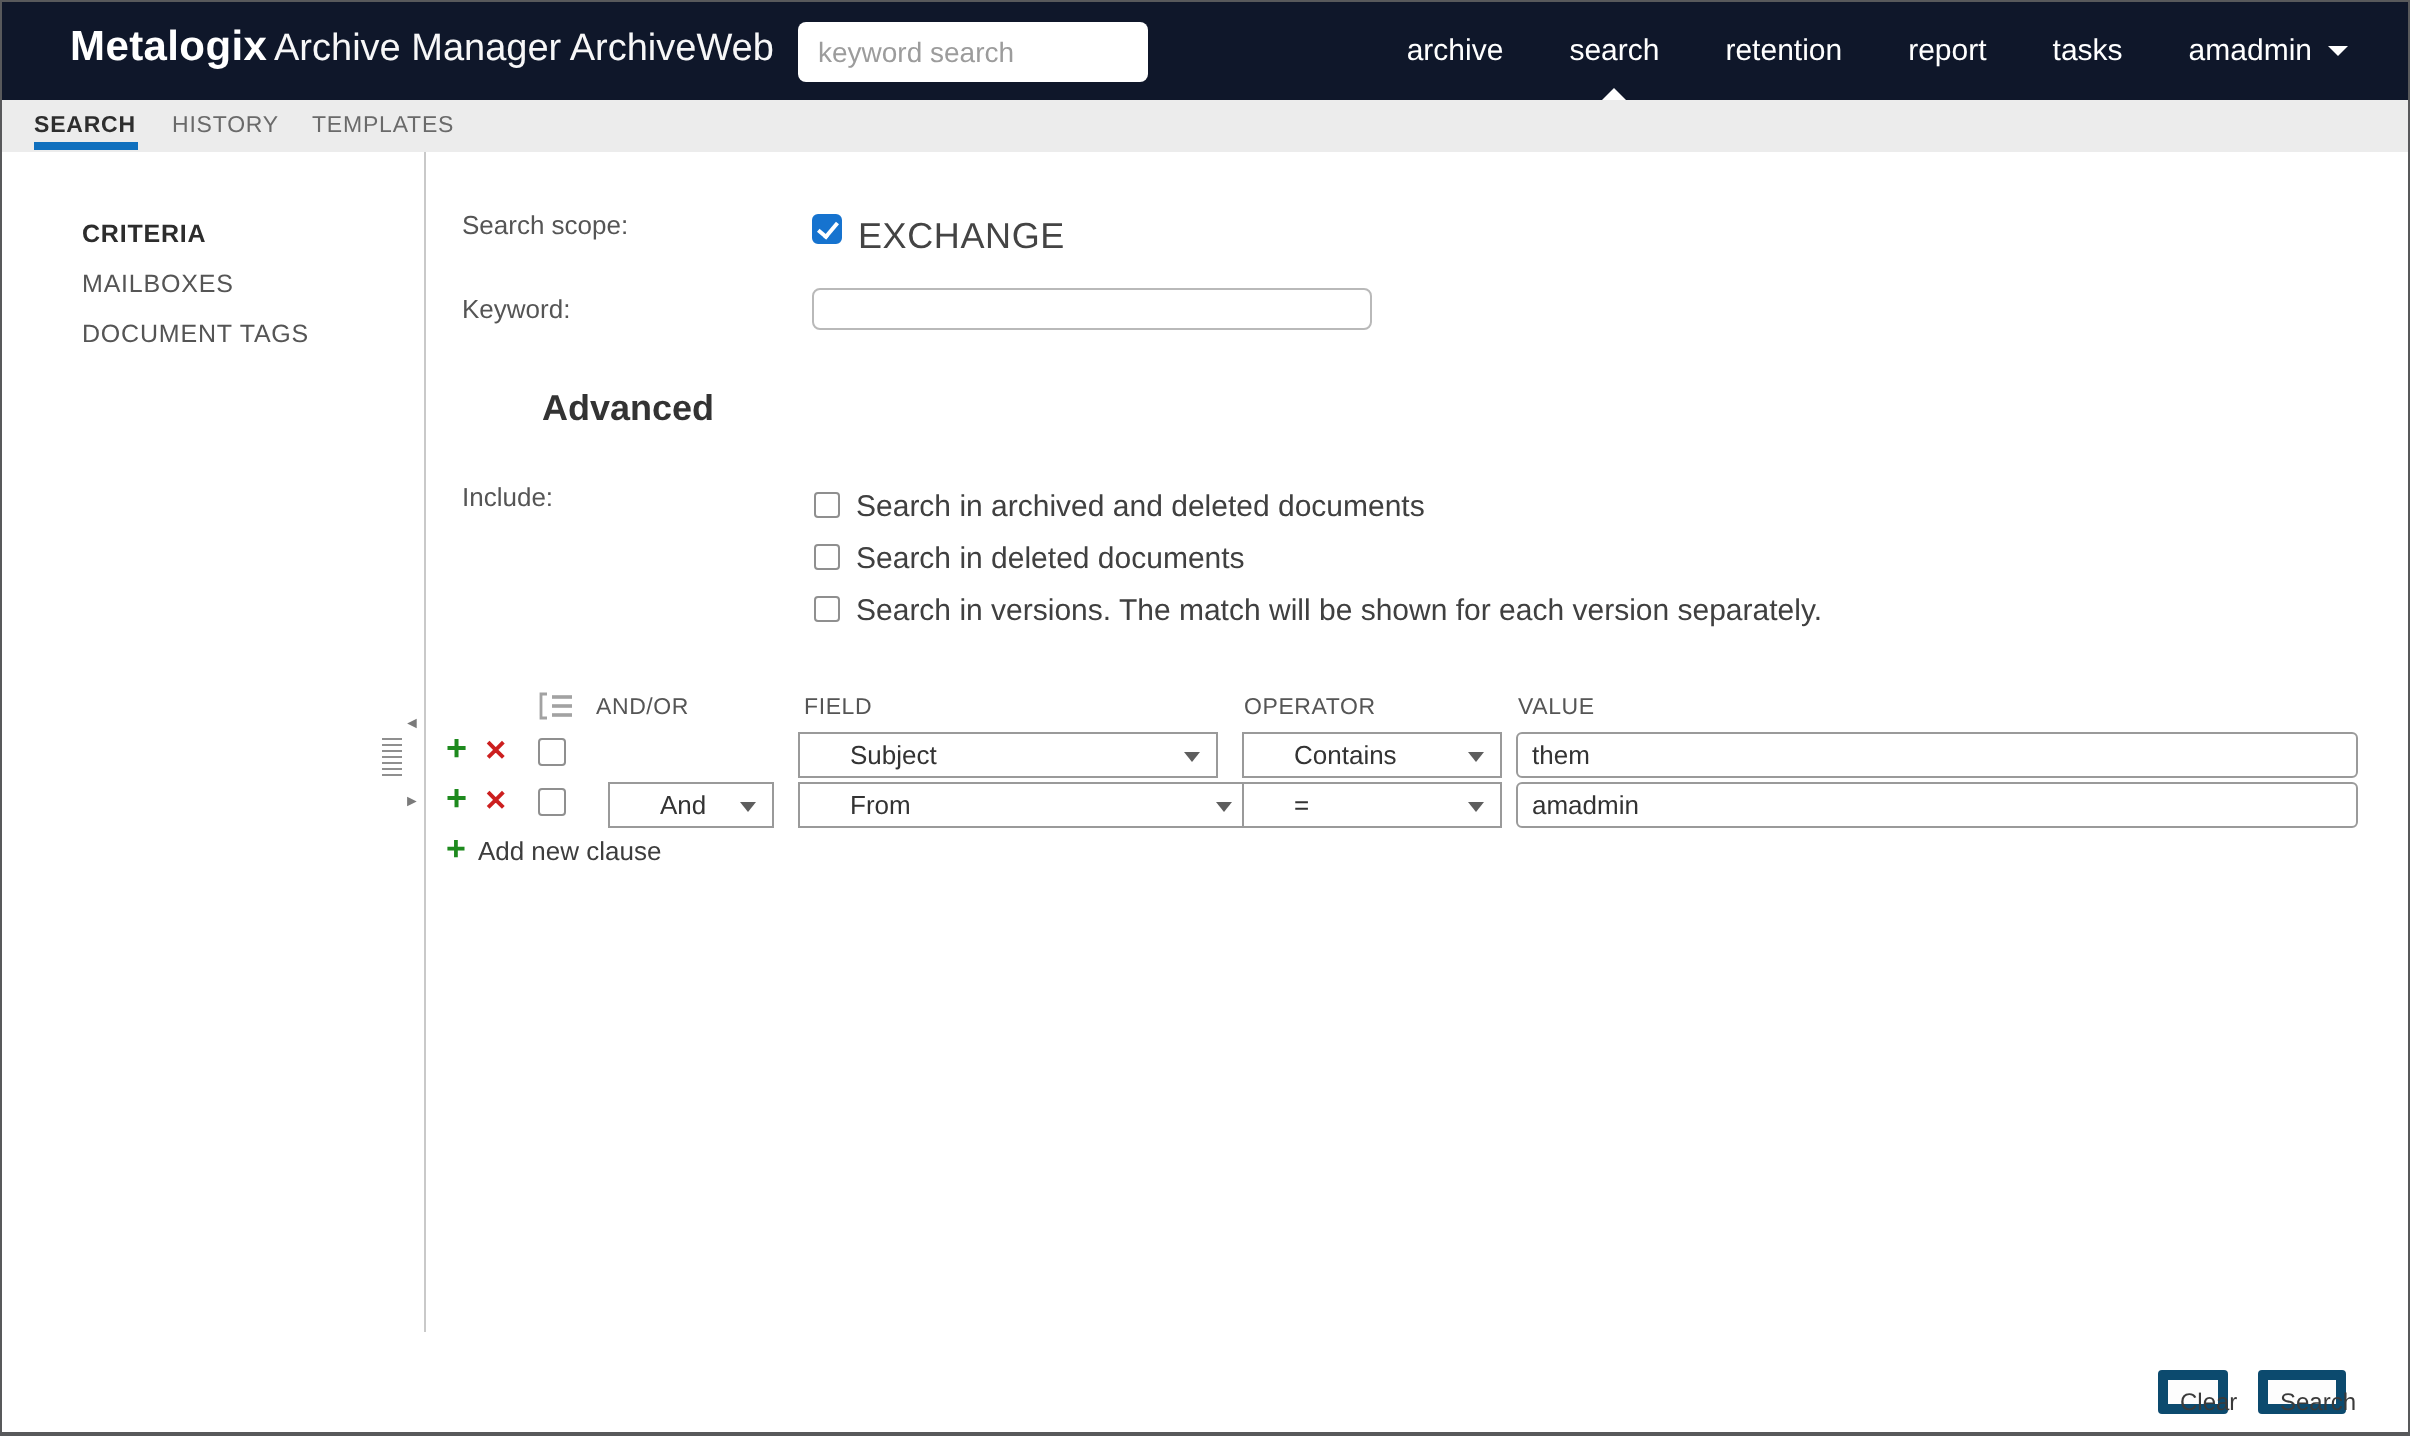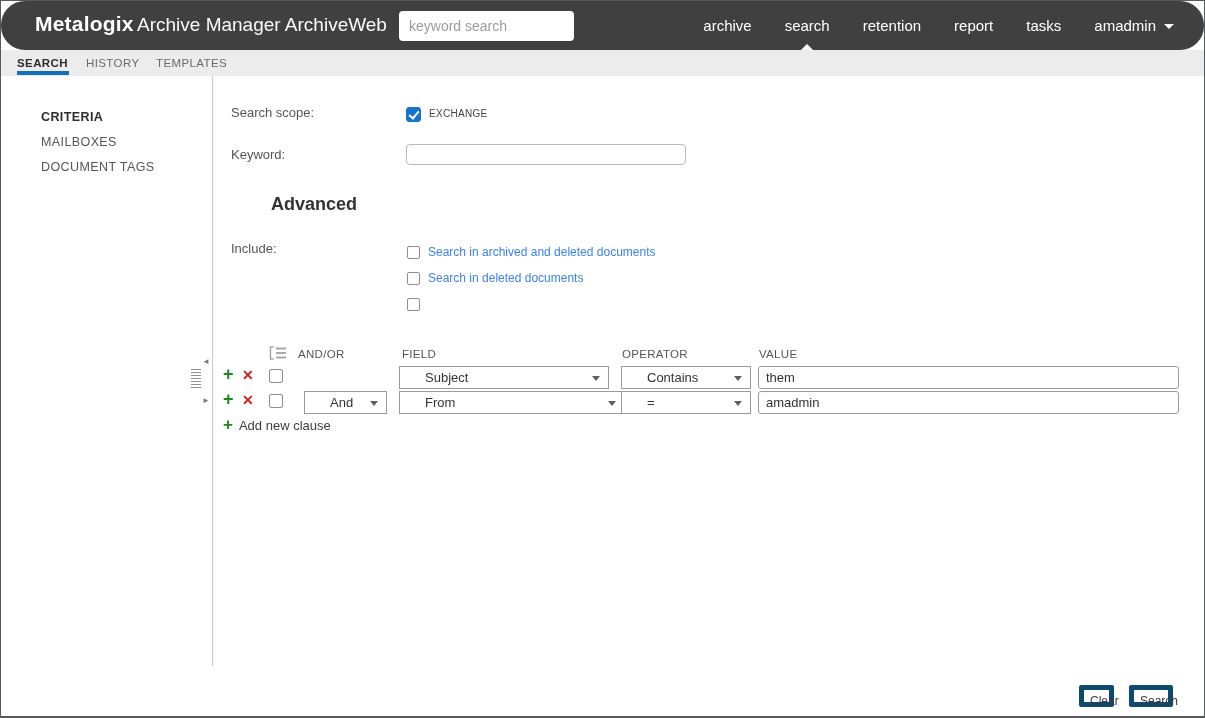--- a/index.html
+++ b/index.html
@@ -1,21 +1,21 @@
 <!DOCTYPE html>
 <html><head>
 <meta charset="utf-8">
 <style>
   html,body{margin:0;padding:0;background:#fff;}
   .window{position:relative;width:1205px;height:718px;box-sizing:border-box;
     border:1px solid #58595b;border-bottom-width:2px;background:#fff;overflow:hidden;
     font-family:"Liberation Sans",sans-serif;}
 
   
-  .header{position:absolute;left:0;top:0;width:100%;height:49px;background:#404040;border-radius:24px;}
+  .header{position:absolute;left:0;top:0;width:100%;height:49px;background:#0f172a;}
   .brand{position:absolute;left:34px;top:11px;color:#fff;font-size:21px;font-weight:bold;letter-spacing:.2px;}
   .product{position:absolute;left:136px;top:13px;color:#fff;font-size:19px;font-weight:normal;opacity:.97;}
   .hdr-search{position:absolute;left:398px;top:10px;width:175px;height:30px;border:none;border-radius:4px;
     padding:0 10px;font-size:14px;color:#333;box-sizing:border-box;outline:none;font-family:inherit;}
   .hdr-search::placeholder{color:#9c9c9c;}
   .topnav{position:absolute;right:30px;top:0;height:49px;display:flex;align-items:center;gap:33px;}
   .nav-item{position:relative;color:#fff;font-size:15px;height:49px;line-height:49px;cursor:pointer;white-space:nowrap;}
   .nav-item.active::after{content:"";position:absolute;left:50%;margin-left:-6px;bottom:0;
     border-left:6px solid transparent;border-right:6px solid transparent;border-bottom:6px solid #fff;}
   .user-caret{display:inline-block;margin-left:8px;border-left:5px solid transparent;border-right:5px solid transparent;
@@ -30,22 +30,22 @@
   
   .side-divider{position:absolute;left:211px;top:75px;width:1px;height:590px;background:#c9c9c9;}
   .side-item{position:absolute;left:40px;font-size:12.5px;color:#555;letter-spacing:.4px;cursor:pointer;white-space:nowrap;}
   .side-item.active{color:#2d2d2d;font-weight:bold;}
   .split-arrow{position:absolute;font-size:8px;color:#7a7a7a;cursor:pointer;line-height:8px;}
   .split-handle{position:absolute;left:190px;top:368px;width:10px;height:21px;cursor:col-resize;
     background:repeating-linear-gradient(to bottom,#8f8f8f 0 1px,transparent 1px 3px);}
 
   
   .lbl{position:absolute;font-size:13px;color:#555;white-space:nowrap;}
-  .opt-lbl{position:absolute;font-size:12px;color:#3b82f6;white-space:nowrap;}
-  .scope-lbl{position:absolute;font-size:10px;letter-spacing:.3px;color:#444;white-space:nowrap;}
+  .opt-lbl{position:absolute;font-size:15px;color:#404040;white-space:nowrap;}
+  .scope-lbl{position:absolute;font-size:18px;letter-spacing:.3px;color:#444;white-space:nowrap;}
   .advanced{position:absolute;left:229px;top:193px;font-size:18px;font-weight:bold;color:#333;margin-left:41px;}
   .cb{position:absolute;width:13px;height:13px;background:#fff;border:1px solid #8f8f8f;border-radius:2px;
     box-sizing:border-box;cursor:pointer;}
   .cb.big{width:15px;height:15px;border-radius:3px;}
   .cb.checked{background:#1673CF;border-color:#1673CF;}
   .cb.checked::after{content:"";position:absolute;left:4px;top:1px;width:4px;height:8px;
     border:solid #fff;border-width:0 2px 2px 0;transform:rotate(40deg);}
   .txt{position:absolute;height:23px;border:1px solid #9a9a9a;border-radius:3px;box-sizing:border-box;
     font-size:13px;color:#333;padding:0 7px;font-family:inherit;outline:none;background:#fff;}
   .txt.keyword{height:21px;border-radius:4px;border-color:#b9b9b9;}
@@ -109,20 +109,21 @@
   <input class="txt keyword" type="text" style="left: 405px; top: 143px; width: 280px;" value="">
 
   <div class="advanced">Advanced</div>
 
   <div class="lbl" style="left:230px;top:240px">Include:</div>
   <div class="cb" style="left:406px;top:245px"></div>
   <div class="opt-lbl" style="left:427px;top:244px">Search in archived and deleted documents</div>
   <div class="cb" style="left:406px;top:271px"></div>
   <div class="opt-lbl" style="left:427px;top:270px">Search in deleted documents</div>
   <div class="cb" style="left:406px;top:297px"></div>
+  <div class="opt-lbl" style="left:427px;top:296px">Search in versions. The match will be shown for each version separately.</div>
 
   <svg class="selall-icon" width="18" height="14" viewBox="0 0 18 14">
     <path d="M4.5 1 H1.5 V13 H4.5" fill="none" stroke="#a2a2a2" stroke-width="1.4"></path>
     <line x1="7" y1="2.5" x2="17" y2="2.5" stroke="#a2a2a2" stroke-width="1.8"></line>
     <line x1="7" y1="7" x2="17" y2="7" stroke="#a2a2a2" stroke-width="1.8"></line>
     <line x1="7" y1="11.5" x2="17" y2="11.5" stroke="#a2a2a2" stroke-width="1.8"></line>
   </svg>
   <div class="col-lbl" style="left:297px;top:347px">AND/OR</div>
   <div class="col-lbl" style="left:401px;top:347px">FIELD</div>
   <div class="col-lbl" style="left:621px;top:347px">OPERATOR</div>

